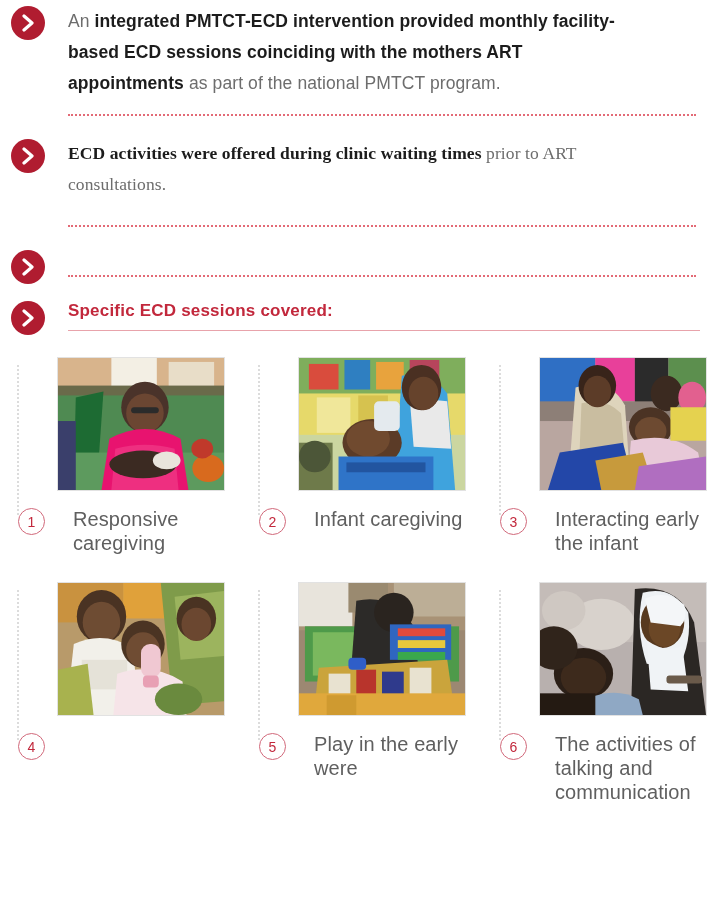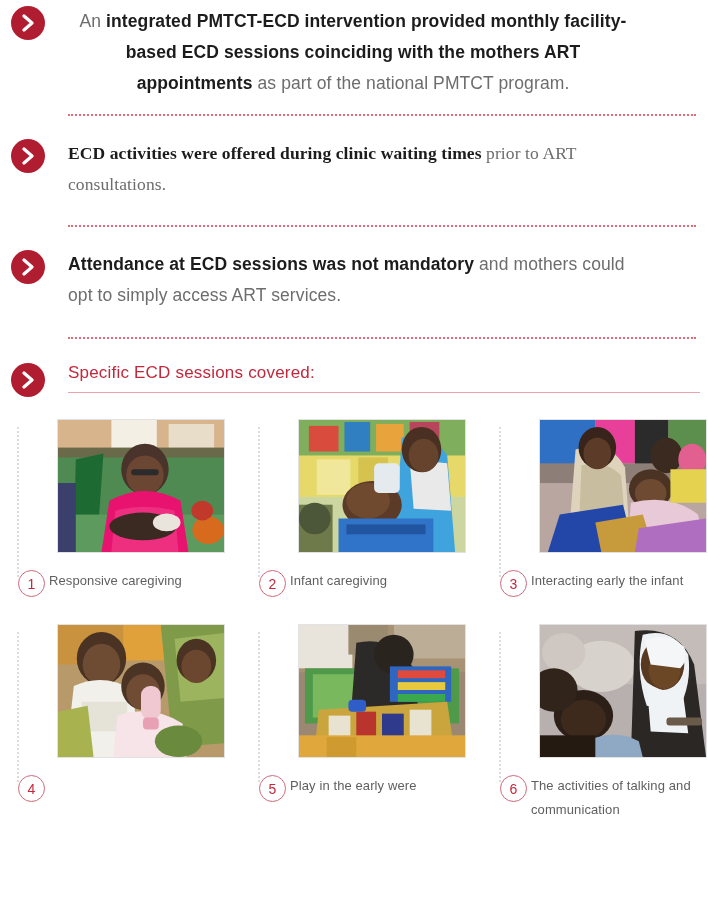--- a/index.html
+++ b/index.html
@@ -52,21 +52,21 @@
   .dotted-rule {
     height: 0;
     border-top: 2px dotted #e36a76;
     margin-left: 68px;
     margin-right: 12px;
   }
 
   
   .section-head {
     color: #c2283c;
-    font-weight: normal;
+    font-weight: bold;
     font-size: 17px;
     letter-spacing: .2px;
     padding-bottom: 9px;
   }
   .head-rule {
     height: 0;
     border-top: 1.5px solid #e8a3ab;
     margin-left: 68px;
     margin-right: 8px;
   }
@@ -118,34 +118,34 @@
     color: #c2283c;
     font-size: 14px;
     display: flex;
     align-items: center;
     justify-content: center;
     margin-left: 1px;
     margin-top: 1px;
   }
 
   .cap-text {
-    margin-left: 4px;
-    font-size: 13px;
+    margin-left: 28px;
+    font-size: 20px;
     line-height: 24px;
     color: #5f5f5f;
     letter-spacing: .1px;
     max-width: 168px;
   }
 </style>
 </head>
 <body>
 
 <div class="page">
 
-  <div class="bullet-block" style="padding-top:6px;text-align:center;">
+  <div class="bullet-block" style="padding-top:6px;">
     <span class="chev" style="top:6px;">
       <svg width="16" height="18" viewBox="0 0 16 18">
           <path d="M4 2 L12 9 L4 16" fill="none" stroke="#ffffff" stroke-width="3.2" stroke-linecap="round" stroke-linejoin="round"></path>
         </svg>
     </span>
     <p class="bullet-text" style="padding-right:70px;"><span>An </span><b>integrated PMTCT-ECD intervention provided monthly facility-based ECD sessions coinciding with the mothers ART appointments</b><span> as part of the national PMTCT program.</span></p>
   </div>
   <div class="dotted-rule" style="margin-top:15px;"></div>
 
   <div class="bullet-block" style="padding-top:22px;font-family:Liberation Serif, serif;">
@@ -157,21 +157,20 @@
     <p class="bullet-text" style="padding-right:58px;"><b>ECD activities were offered during clinic waiting times</b><span> prior to ART consultations.</span></p>
   </div>
   <div class="dotted-rule" style="margin-top:25px;"></div>
 
   <div class="bullet-block" style="padding-top:22px;">
     <span class="chev" style="top:23px;">
       <svg width="16" height="18" viewBox="0 0 16 18">
           <path d="M4 2 L12 9 L4 16" fill="none" stroke="#ffffff" stroke-width="3.2" stroke-linecap="round" stroke-linejoin="round"></path>
         </svg>
     </span>
-    <p class="bullet-text" style="padding-right:55px;"><b>Attendance at ECD sessions was not mandatory</b><span> and mothers could opt to simply access ART services.</span></p>
   </div>
   <div class="dotted-rule" style="margin-top:26px;"></div>
 
   <div class="bullet-block" style="padding-top:24px;">
     <span class="chev" style="top:24px;">
       <svg width="16" height="18" viewBox="0 0 16 18">
           <path d="M4 2 L12 9 L4 16" fill="none" stroke="#ffffff" stroke-width="3.2" stroke-linecap="round" stroke-linejoin="round"></path>
         </svg>
     </span>
     <div class="section-head">Specific ECD sessions covered:</div>

